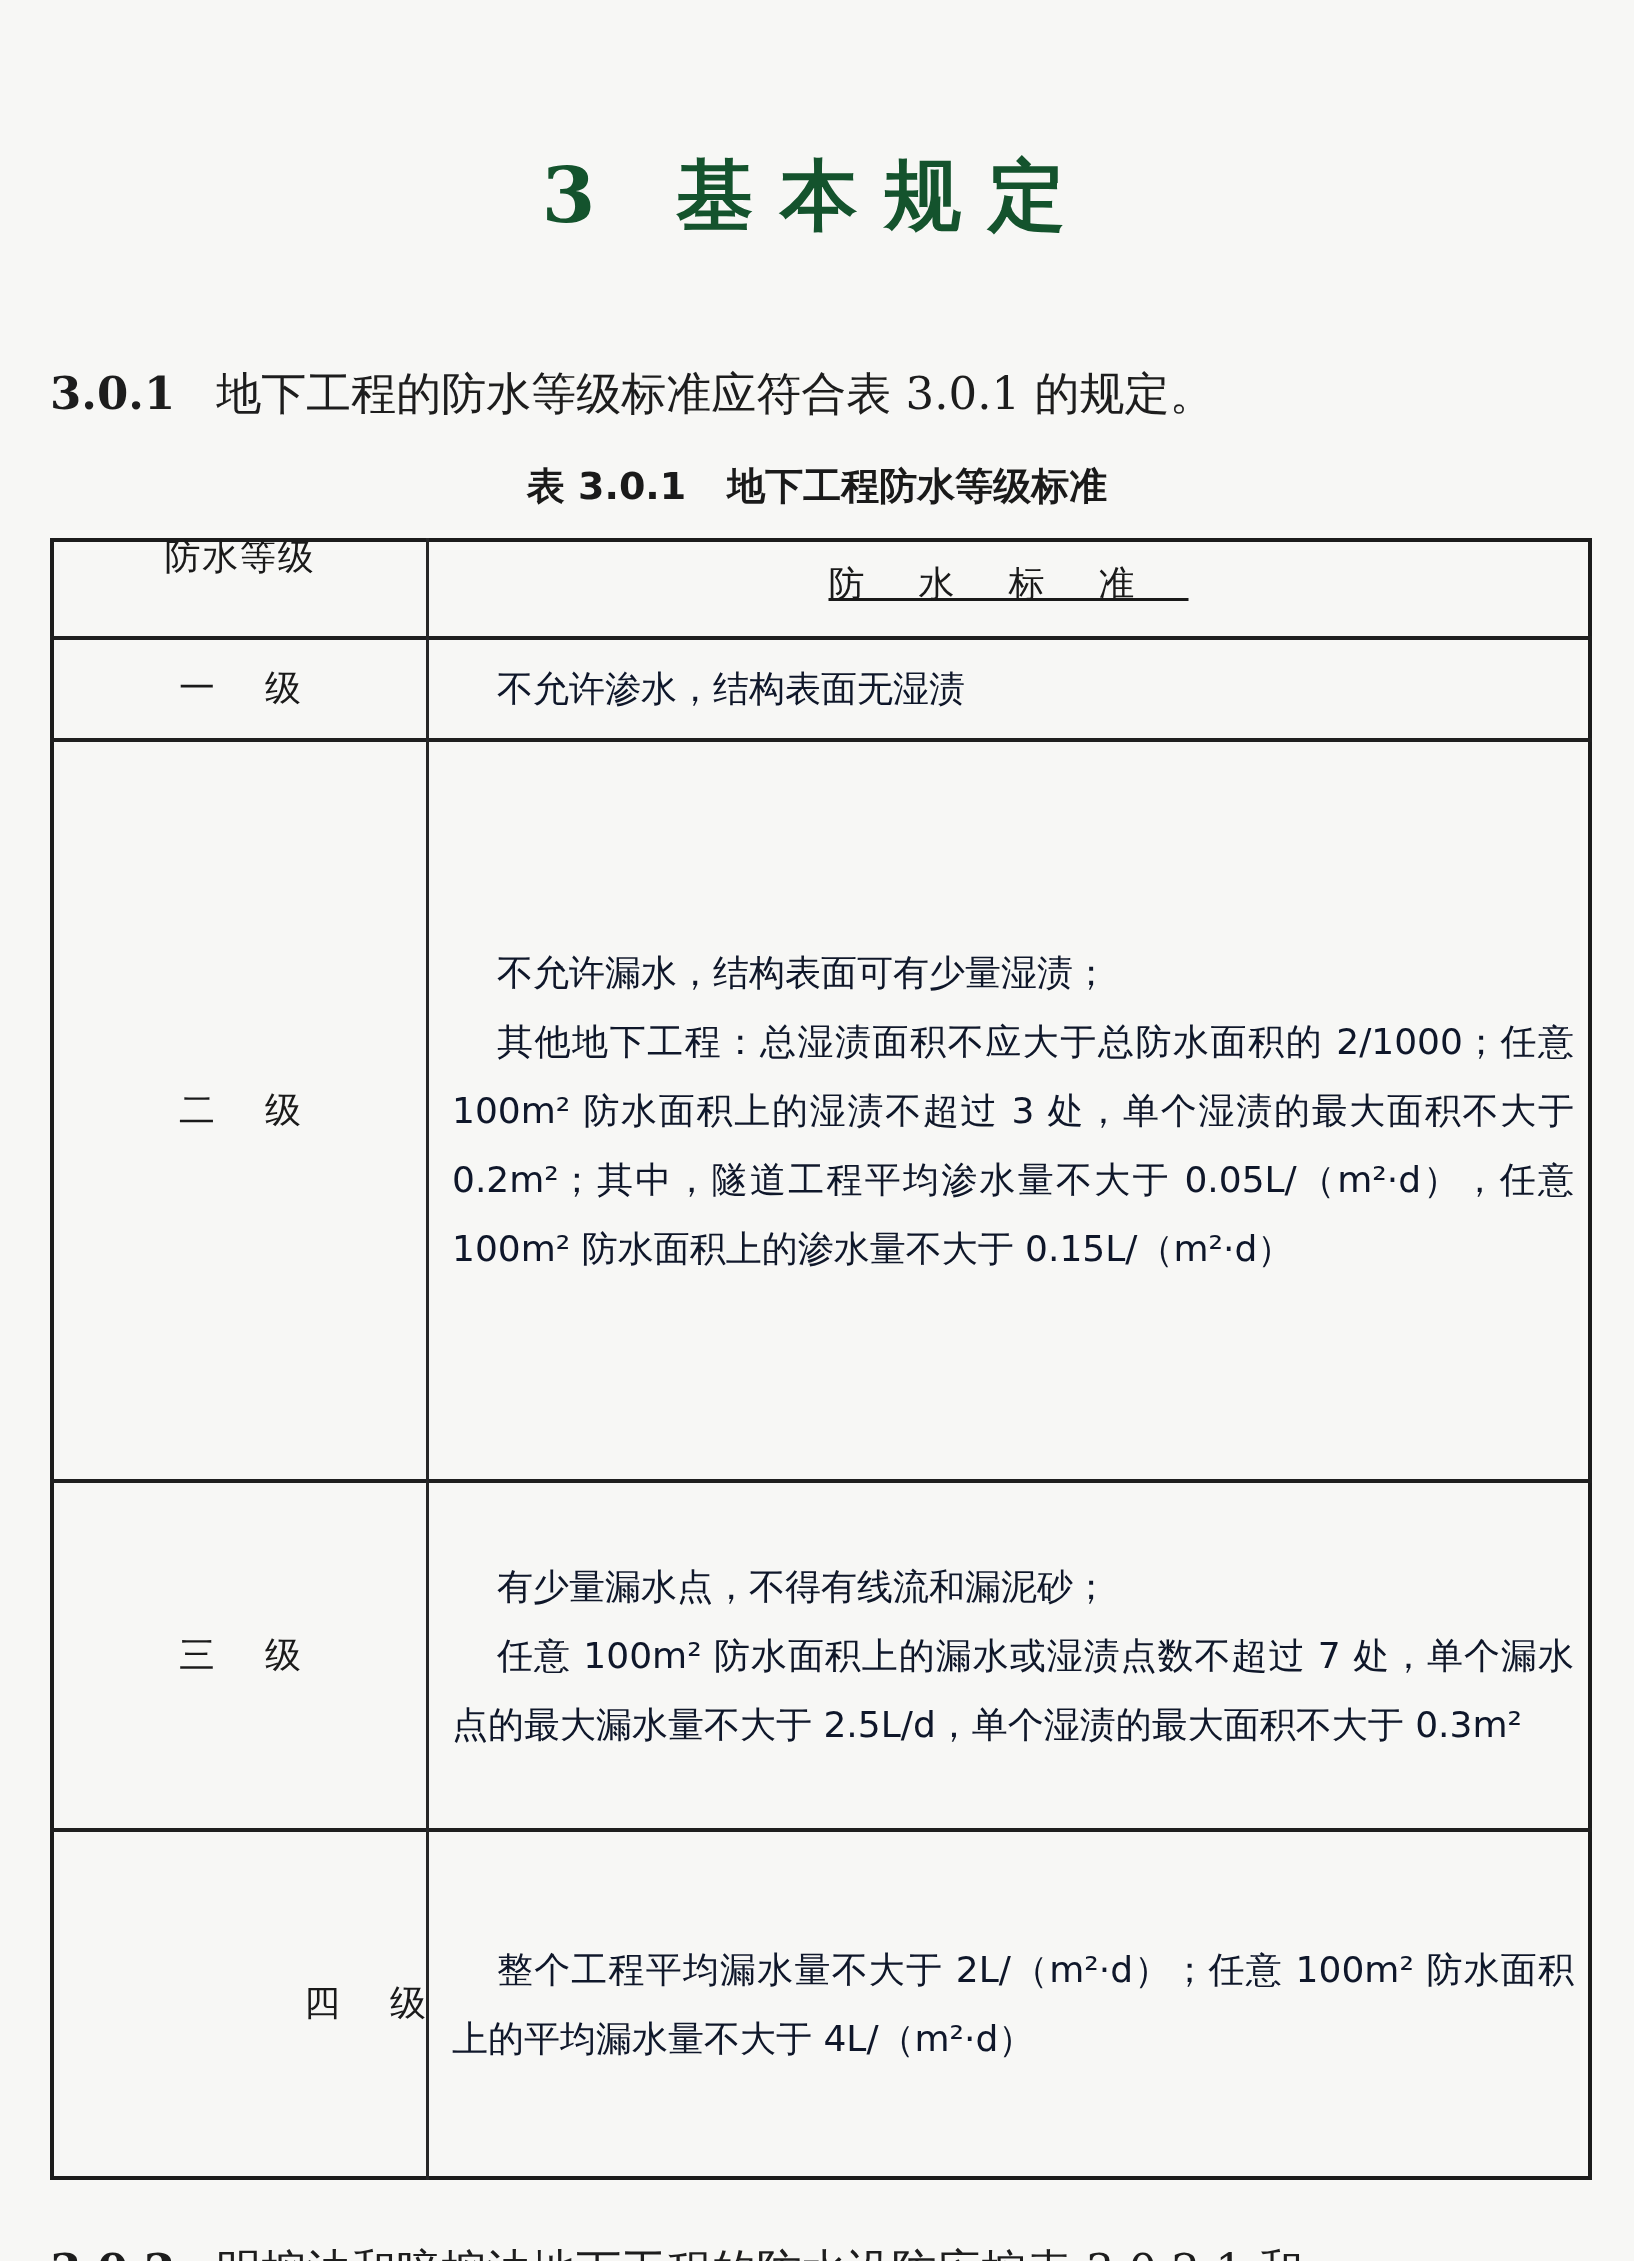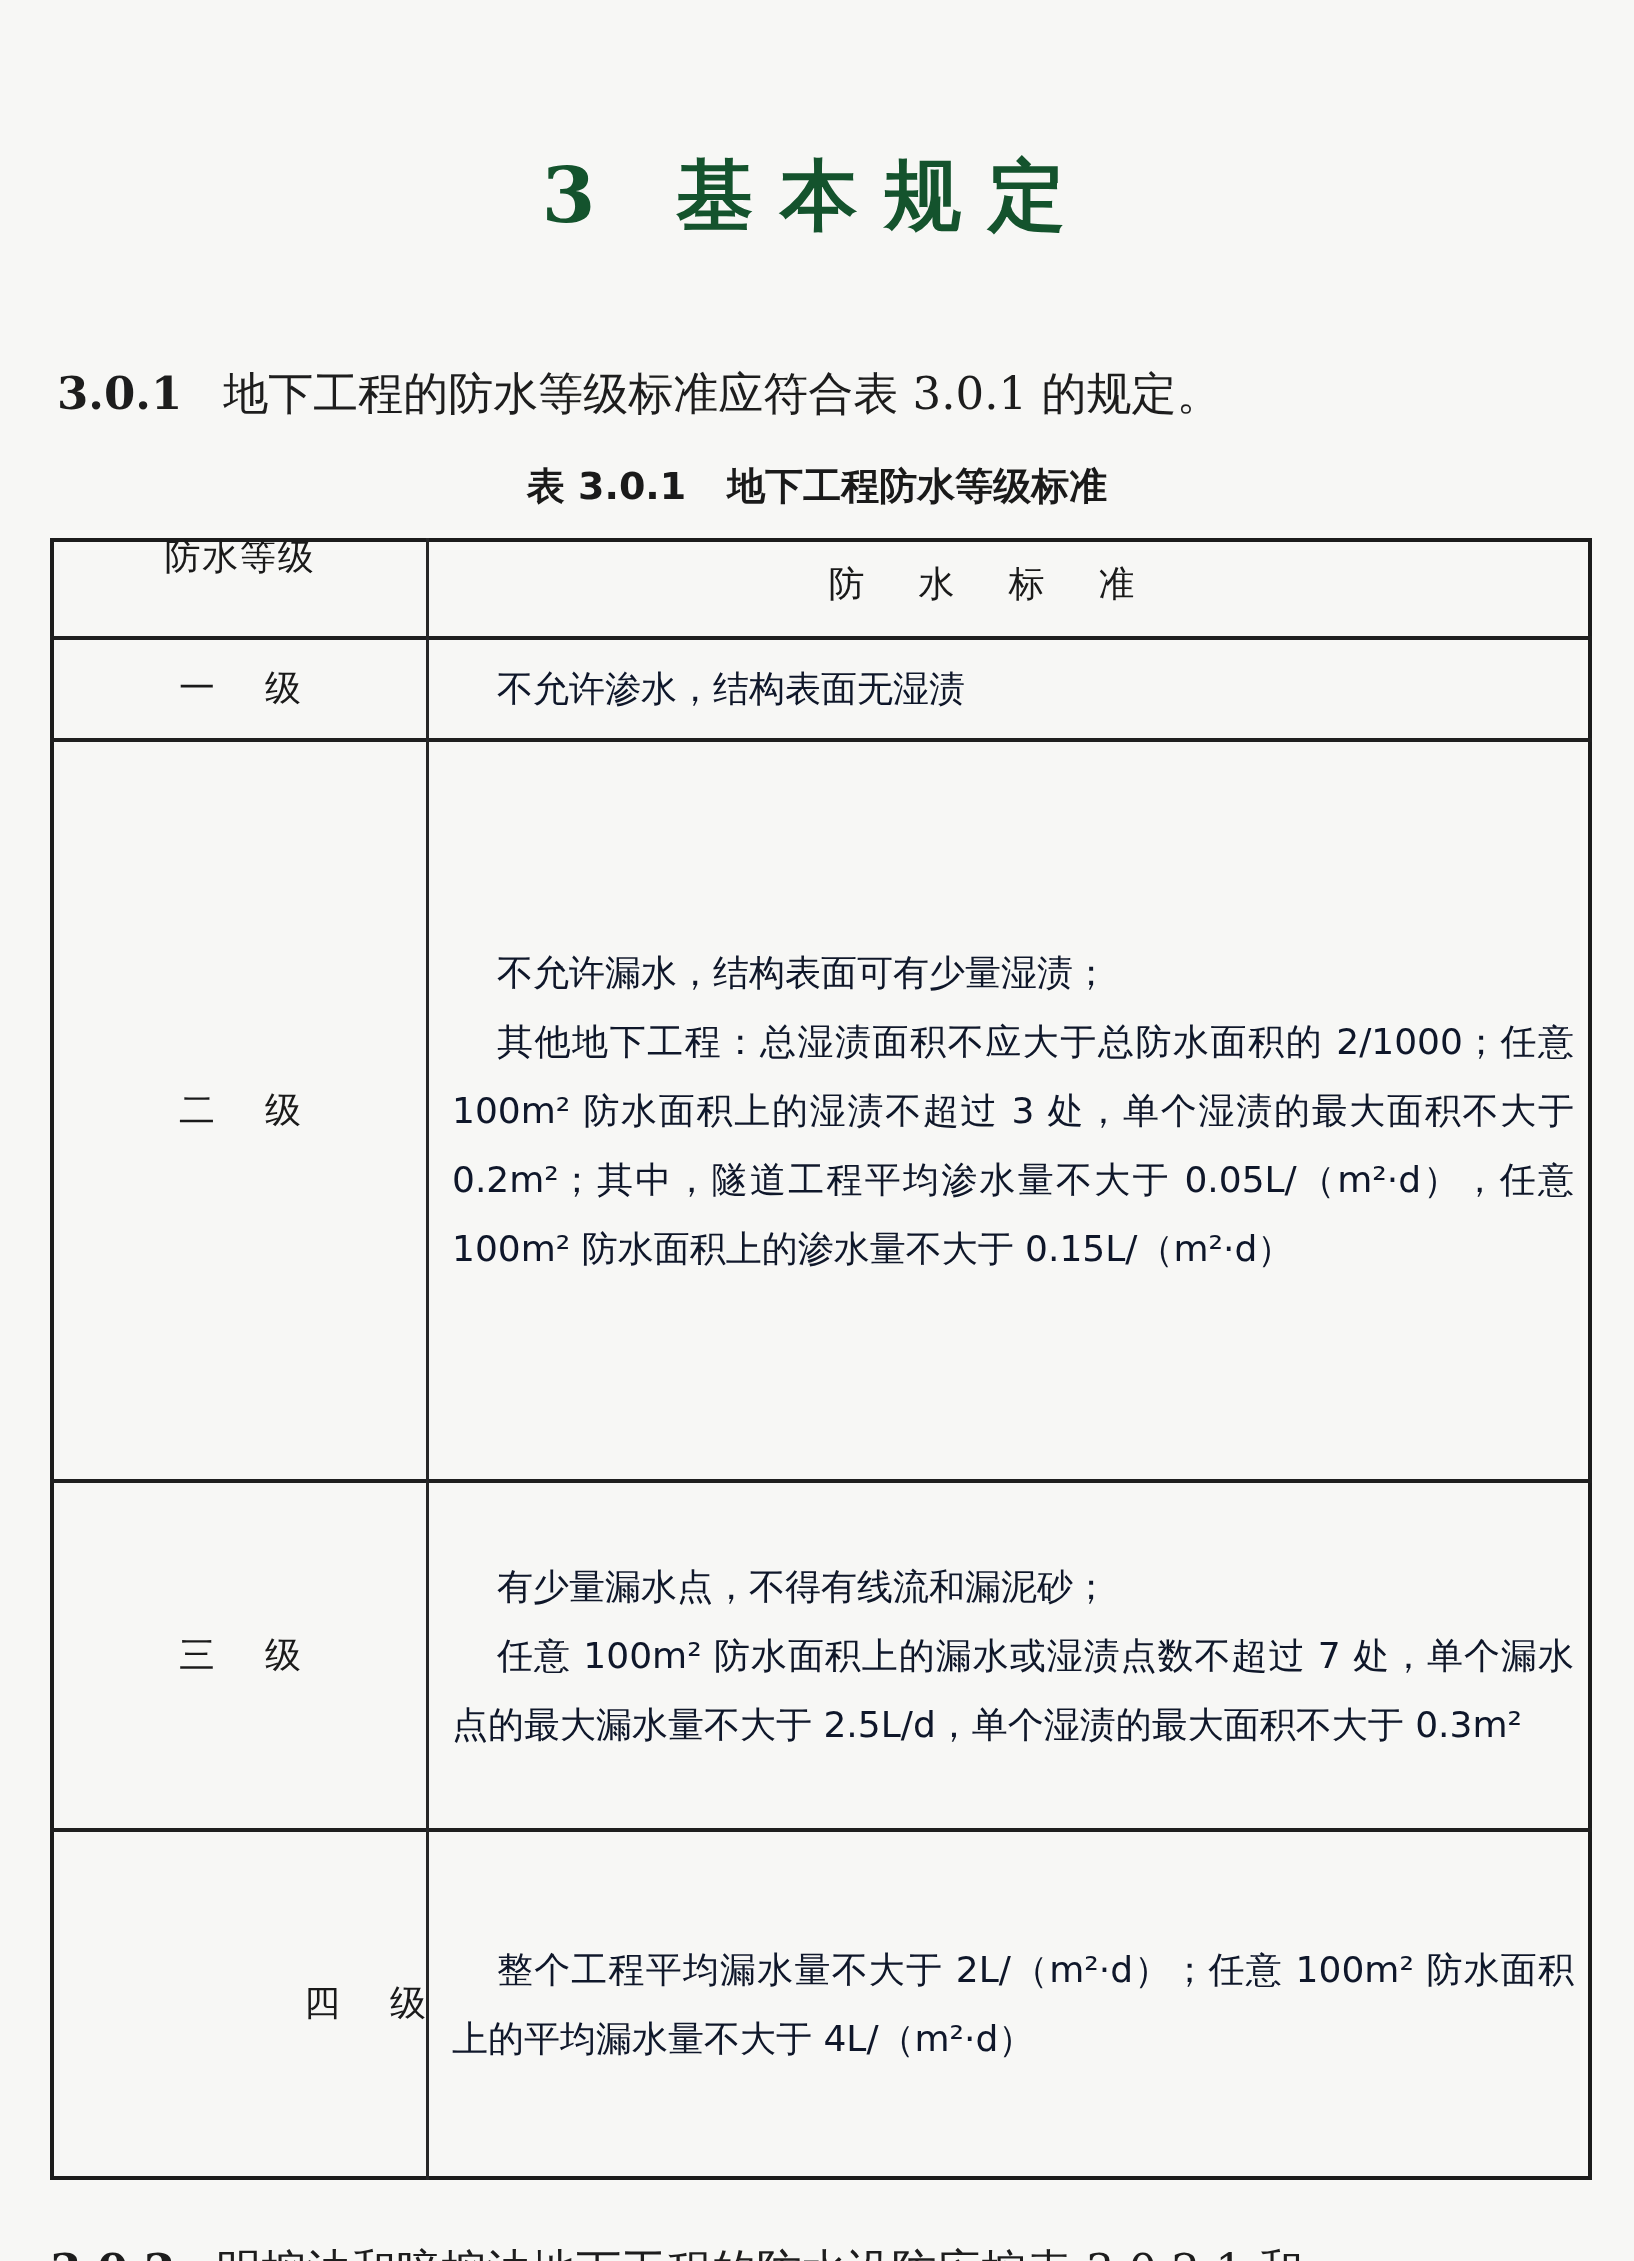--- a/index.html
+++ b/index.html
@@ -74,39 +74,39 @@
   .para { text-indent: 45px; text-align: justify; }
 </style>
 </head>
 <body>
 
 <div class="abs chapter-title">
   <span>3</span>
   <span>基本规定</span>
 </div>
 
-<div class="abs clause" style="left:50px; top:353px;margin-left:7px;">
+<div class="abs clause" style="left:50px; top:353px;">
   <span class="num">3.0.1</span><span>地下工程的防水等级标准应符合表 3.0.1 的规定。</span>
 </div>
 
 <div class="abs caption">
   <span class="cap-num">表 3.0.1</span><span>地下工程防水等级标准</span>
 </div>
 
 <div class="abs table-frame"></div>
 <div class="abs hline" style="top:636px;"></div>
 <div class="abs hline" style="top:738px;"></div>
 <div class="abs hline" style="top:1479px;"></div>
 <div class="abs hline" style="top:1828px;"></div>
 <div class="abs vline"></div>
 
 <div class="abs cell-left" style="top:510px; height:94px;">
   <span>防水等级</span>
 </div>
-<div class="abs header-right" style="top:542px; height:84px;">
+<div class="abs header-right" style="top:542px; height:84px;text-decoration:underline;">
   <span>防水标准</span>
 </div>
 
 <div class="abs cell-left" style="top:639px; height:98px;">
   <span class="grade-label">一级</span>
 </div>
 <div class="abs cell-right" style="top:639px; height:98px;">
   <div class="para">不允许渗水，结构表面无湿渍</div>
 </div>
 

